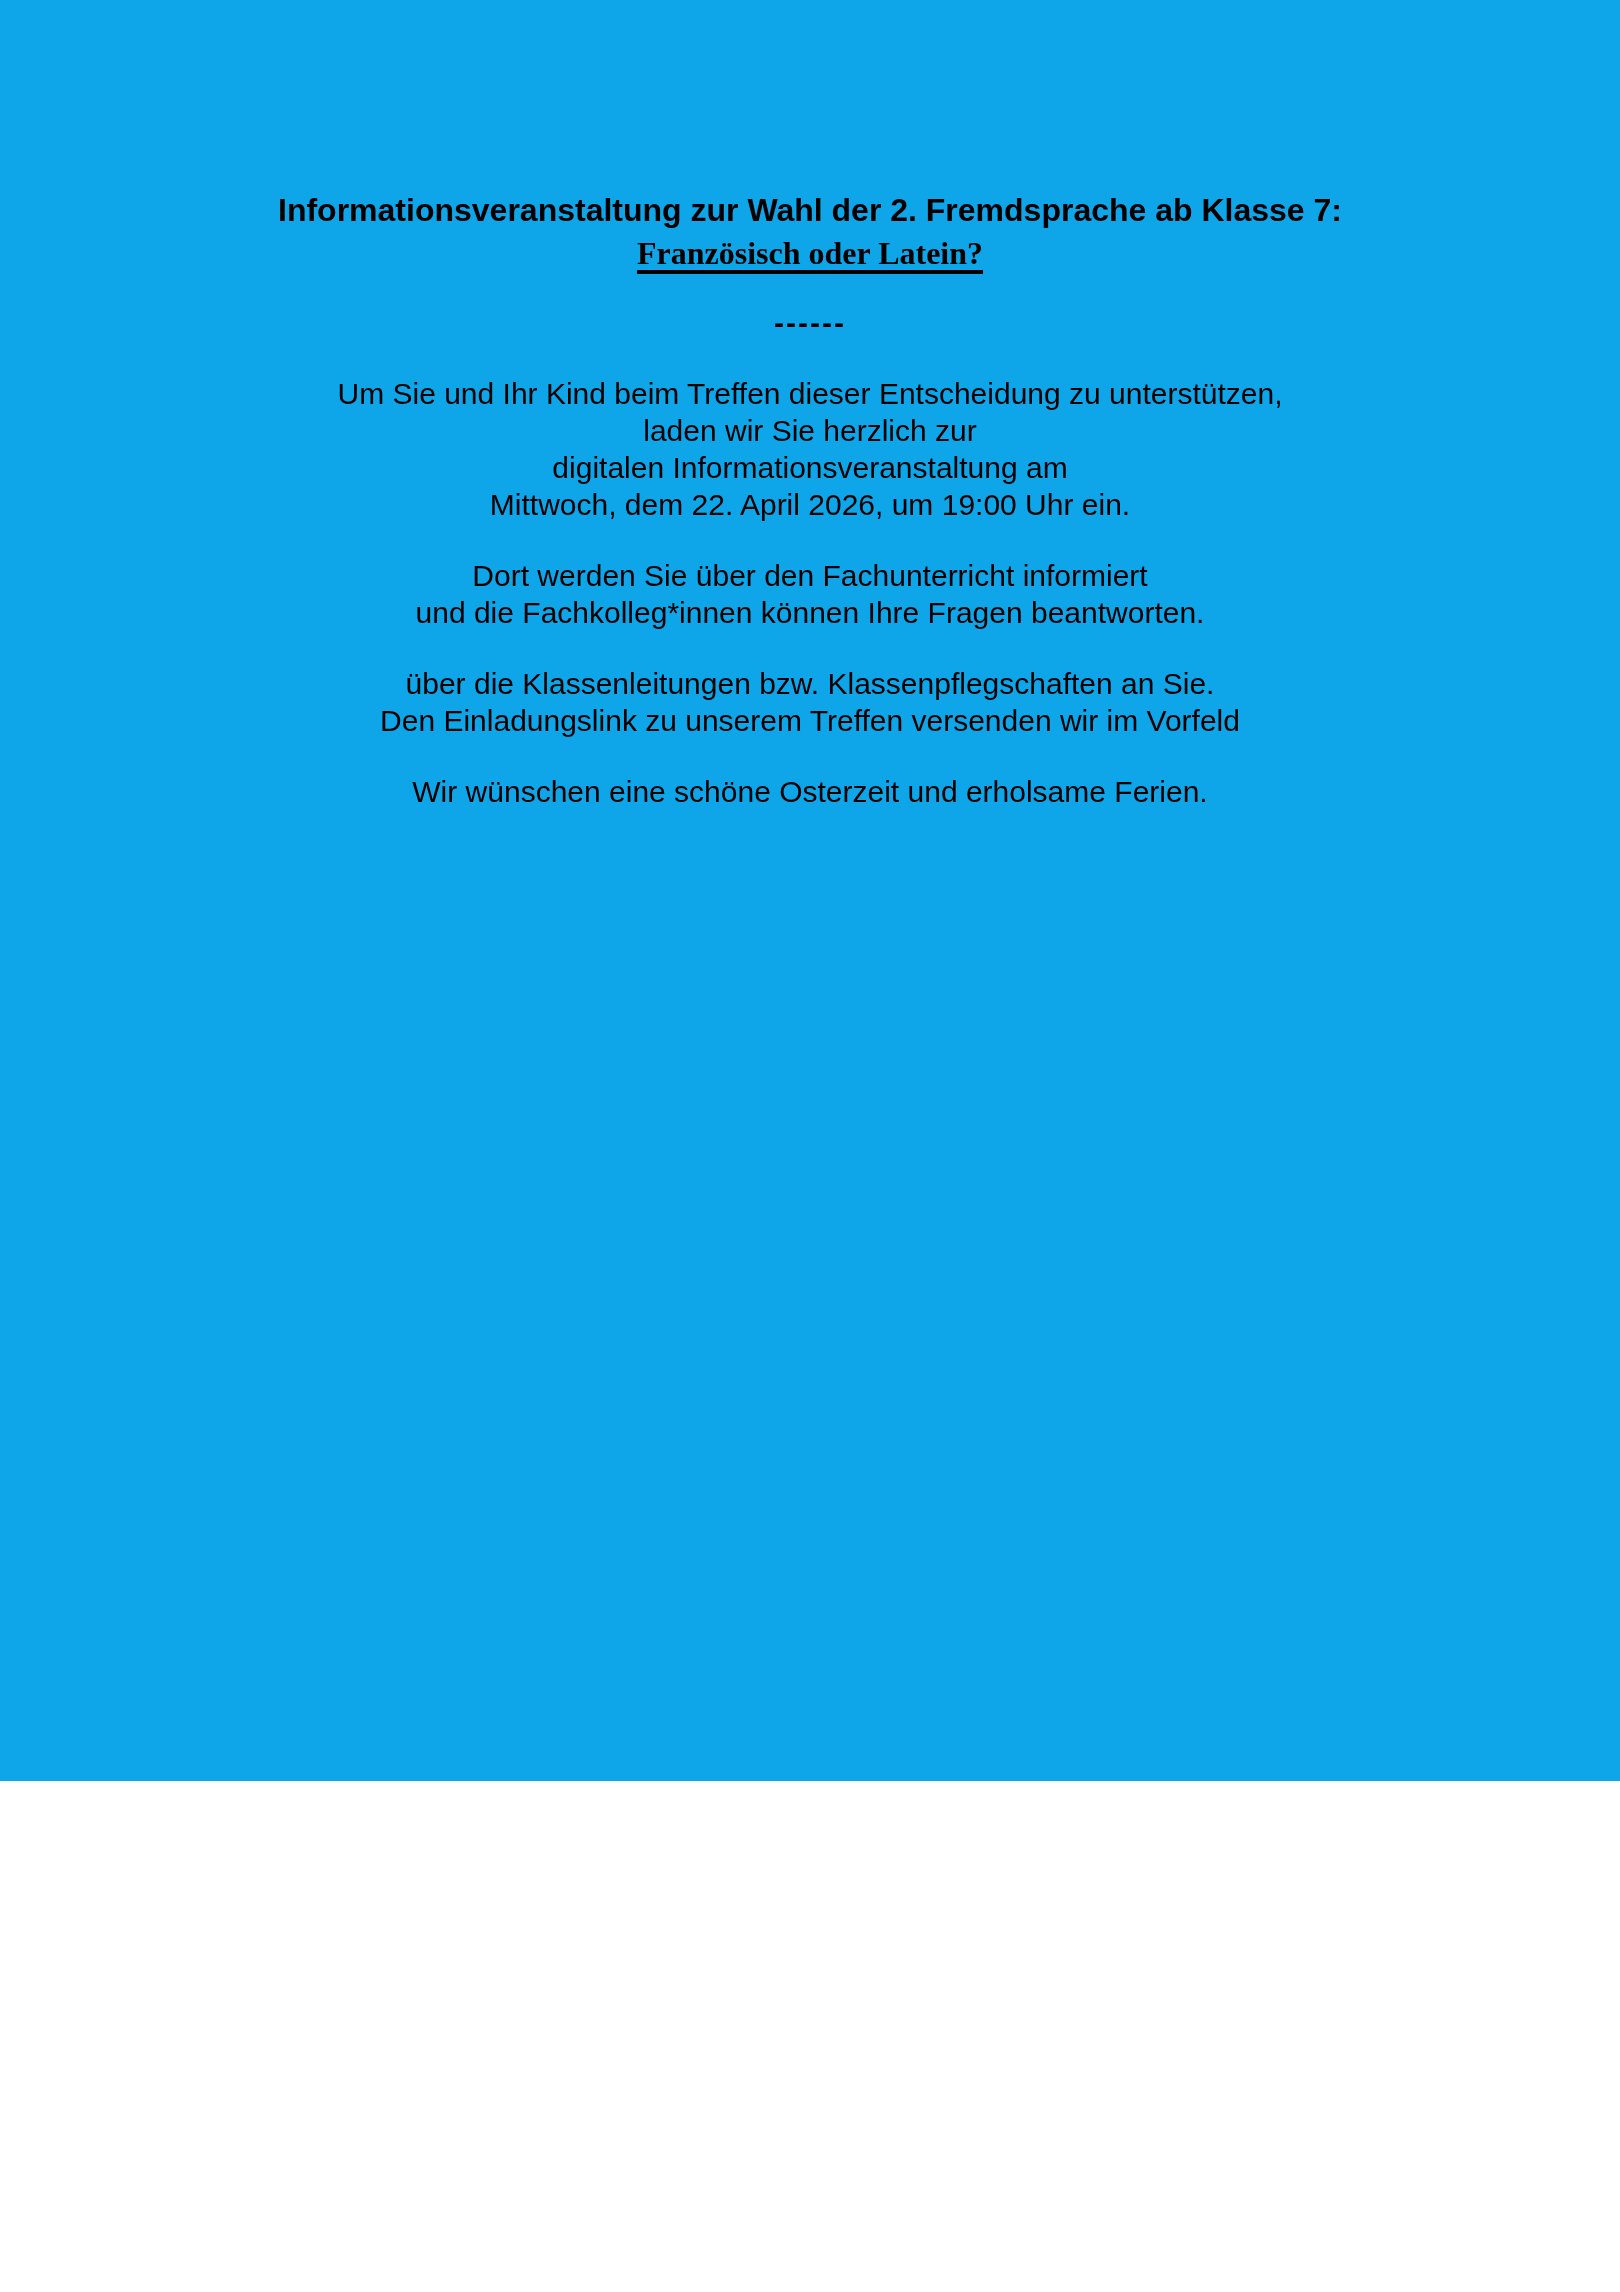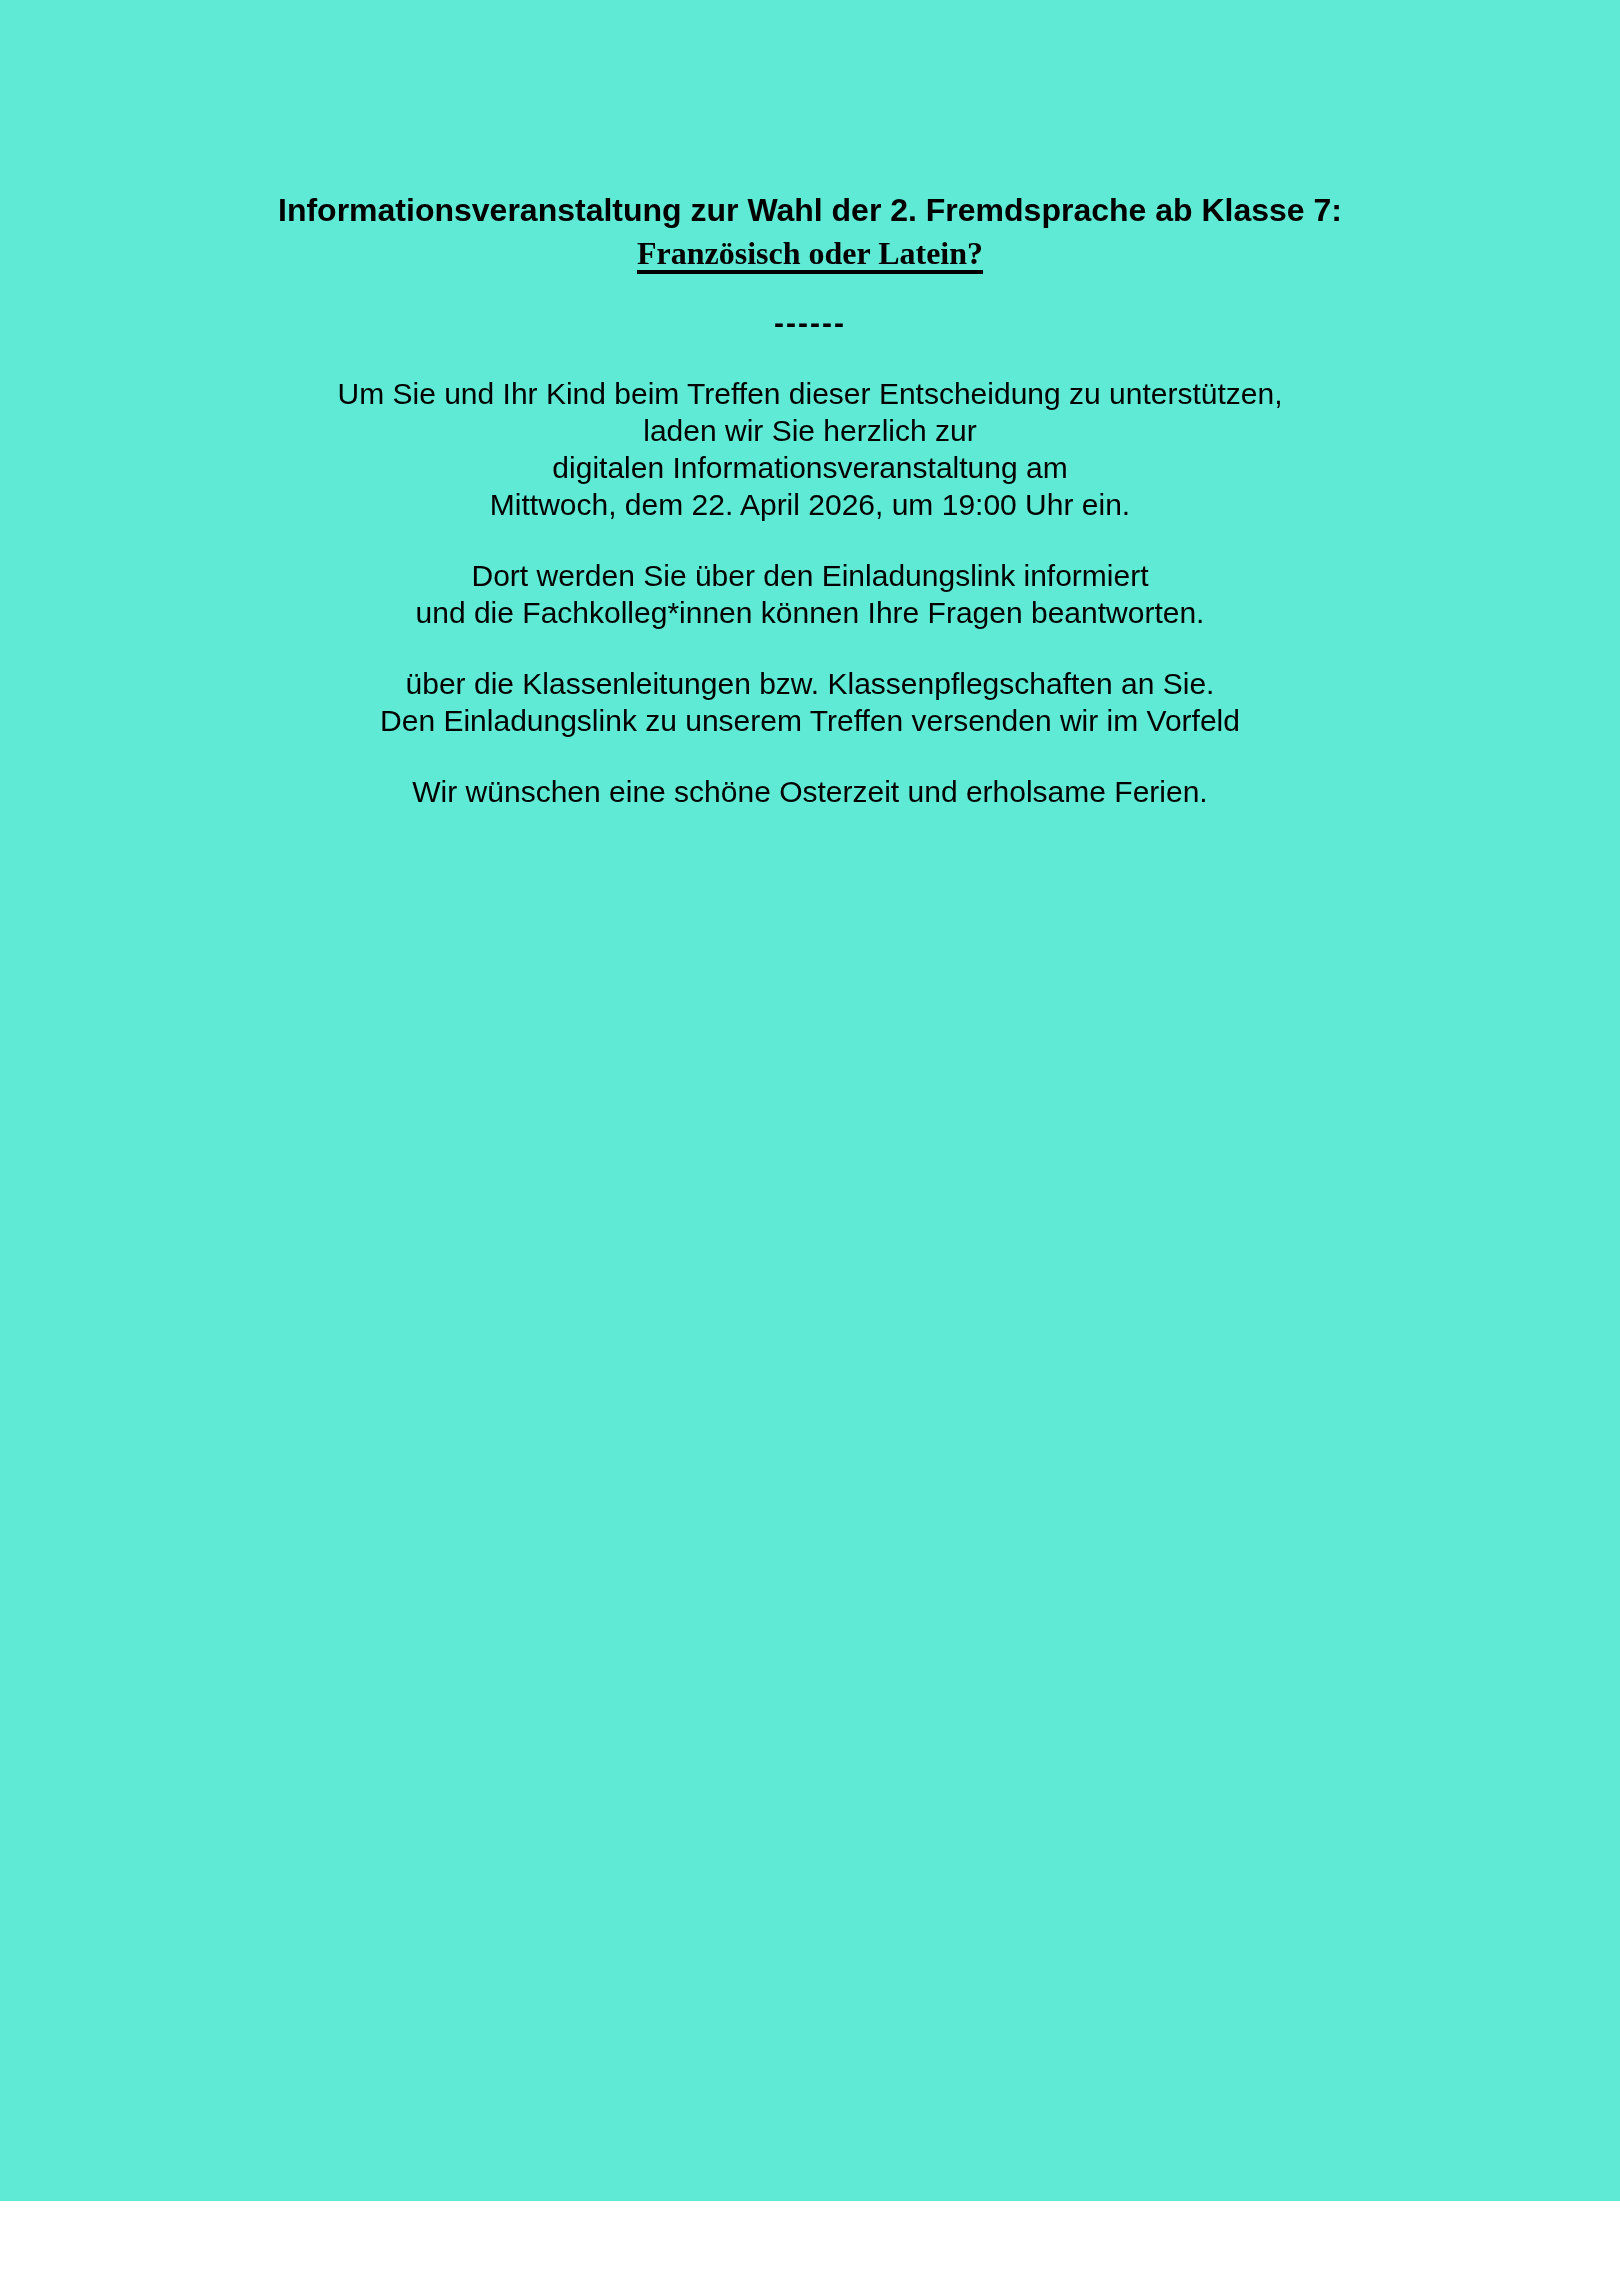--- a/index.html
+++ b/index.html
@@ -6,22 +6,22 @@
   html, body { background: #ffffff; }
   body {
     width: 1620px;
     height: 2293px;
     font-family: "Liberation Sans", sans-serif;
     color: #000000;
     overflow: hidden;
   }
   .page {
     width: 1620px;
-    height: 2201px;
-    background: #5eead4;
+    height: 1781px;
+    background: #0ea5e9;
     padding-top: 189px;
     text-align: center;
   }
   .doc-title {
     font-weight: 700;
     font-size: 32px;
     line-height: 43px;
   }
   .underlined {
     text-decoration: underline;
@@ -62,21 +62,21 @@
 
 
   <div class="para">
     <div>Um Sie und Ihr Kind beim Treffen dieser Entscheidung zu unterstützen,</div>
     <div>laden wir Sie herzlich zur</div>
     <div>digitalen Informationsveranstaltung am</div>
     <div><span>Mittwoch, dem </span><span class="bold">22. April 2026, um 19:00 Uhr</span><span> ein.</span></div>
   </div>
 
   <div class="para">
-    <div>Dort werden Sie über den Einladungslink informiert</div>
+    <div>Dort werden Sie über den Fachunterricht informiert</div>
     <div>und die Fachkolleg*innen können Ihre Fragen beantworten.</div>
   </div>
 
   <div class="para">
     <div>über die Klassenleitungen bzw. Klassenpflegschaften an Sie.</div>
     <div>Den Einladungslink zu unserem Treffen versenden wir im Vorfeld</div>
   </div>
 
   <div class="para">
     <div>Wir wünschen eine schöne Osterzeit und erholsame Ferien.</div>

